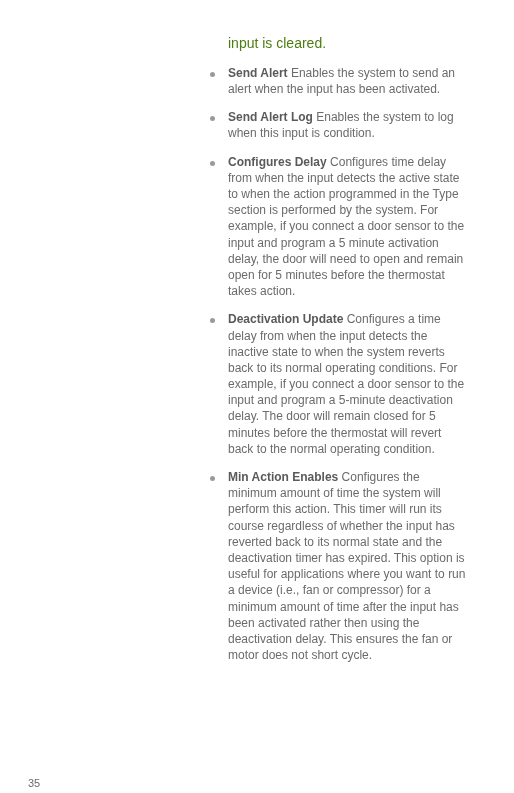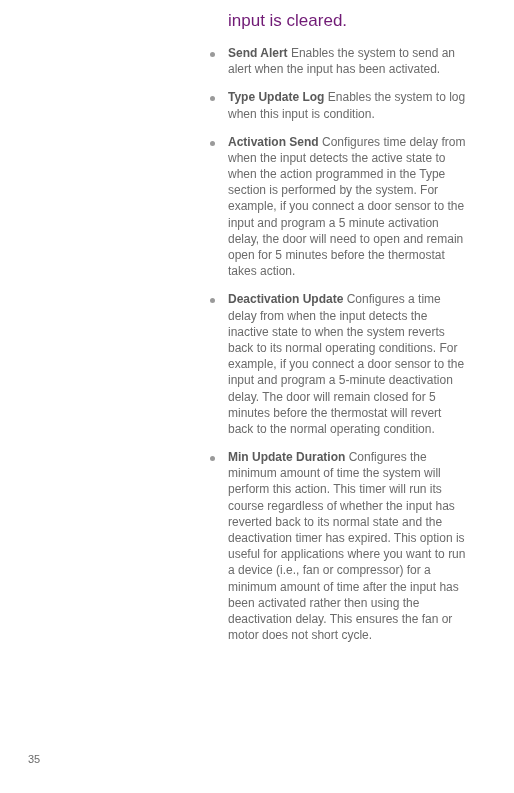--- a/index.html
+++ b/index.html
@@ -9,25 +9,26 @@
       background: #ffffff;
       font-family: -apple-system, BlinkMacSystemFont, "Segoe UI", Arial, sans-serif;
       color: #5a5a5a;
       position: relative;
       overflow: hidden;
     }
     .content {
       padding: 10px 48px 0 200px;
     }
     .fragment-text {
-      font-size: 17px;
+      font-size: 14px;
       line-height: 1.35;
-      color: #701a75;
+      color: #4d7c0f;
       padding-left: 28px;
       margin-bottom: 12px;
+      margin-top: 24px;
     }
     ul.bullet-list {
       list-style: none;
       padding: 0;
       margin: 0;
     }
     ul.bullet-list > li {
       position: relative;
       padding-left: 28px;
       margin-bottom: 12px;
@@ -44,48 +45,48 @@
       height: 5px;
       border-radius: 50%;
       background: #9a9a9a;
     }
     .term {
       font-weight: 700;
       color: #5a5a5a;
     }
     .page-number {
       position: absolute;
-      bottom: 28px;
+      bottom: 4px;
       left: 28px;
       font-size: 11px;
       color: #6b6b6b;
     }
   </style>
 </head>
 <body>
 
 <div class="content">
   <div class="fragment-text">input is cleared.</div>
   <ul class="bullet-list">
     <li>
       <span class="term">Send Alert</span>
       <span> Enables the system to send an alert when the input has been activated.</span>
     </li>
     <li>
-      <span class="term">Type Update Log</span>
+      <span class="term">Send Alert Log</span>
       <span> Enables the system to log when this input is condition.</span>
     </li>
     <li>
-      <span class="term">Activation Send</span>
+      <span class="term">Configures Delay</span>
       <span> Configures time delay from when the input detects the active state to when the action programmed in the Type section is performed by the system. For example, if you connect a door sensor to the input and program a 5 minute activation delay, the door will need to open and remain open for 5 minutes before the thermostat takes action.</span>
     </li>
     <li>
       <span class="term">Deactivation Update</span>
       <span> Configures a time delay from when the input detects the inactive state to when the system reverts back to its normal operating conditions. For example, if you connect a door sensor to the input and program a 5-minute deactivation delay. The door will remain closed for 5 minutes before the thermostat will revert back to the normal operating condition.</span>
     </li>
     <li>
-      <span class="term">Min Update Duration</span>
+      <span class="term">Min Action Enables</span>
       <span> Configures the minimum amount of time the system will perform this action. This timer will run its course regardless of whether the input has reverted back to its normal state and the deactivation timer has expired. This option is useful for applications where you want to run a device (i.e., fan or compressor) for a minimum amount of time after the input has been activated rather then using the deactivation delay. This ensures the fan or motor does not short cycle.</span>
     </li>
   </ul>
 </div>
 
 <div class="page-number">35</div>
 
 </body></html>

